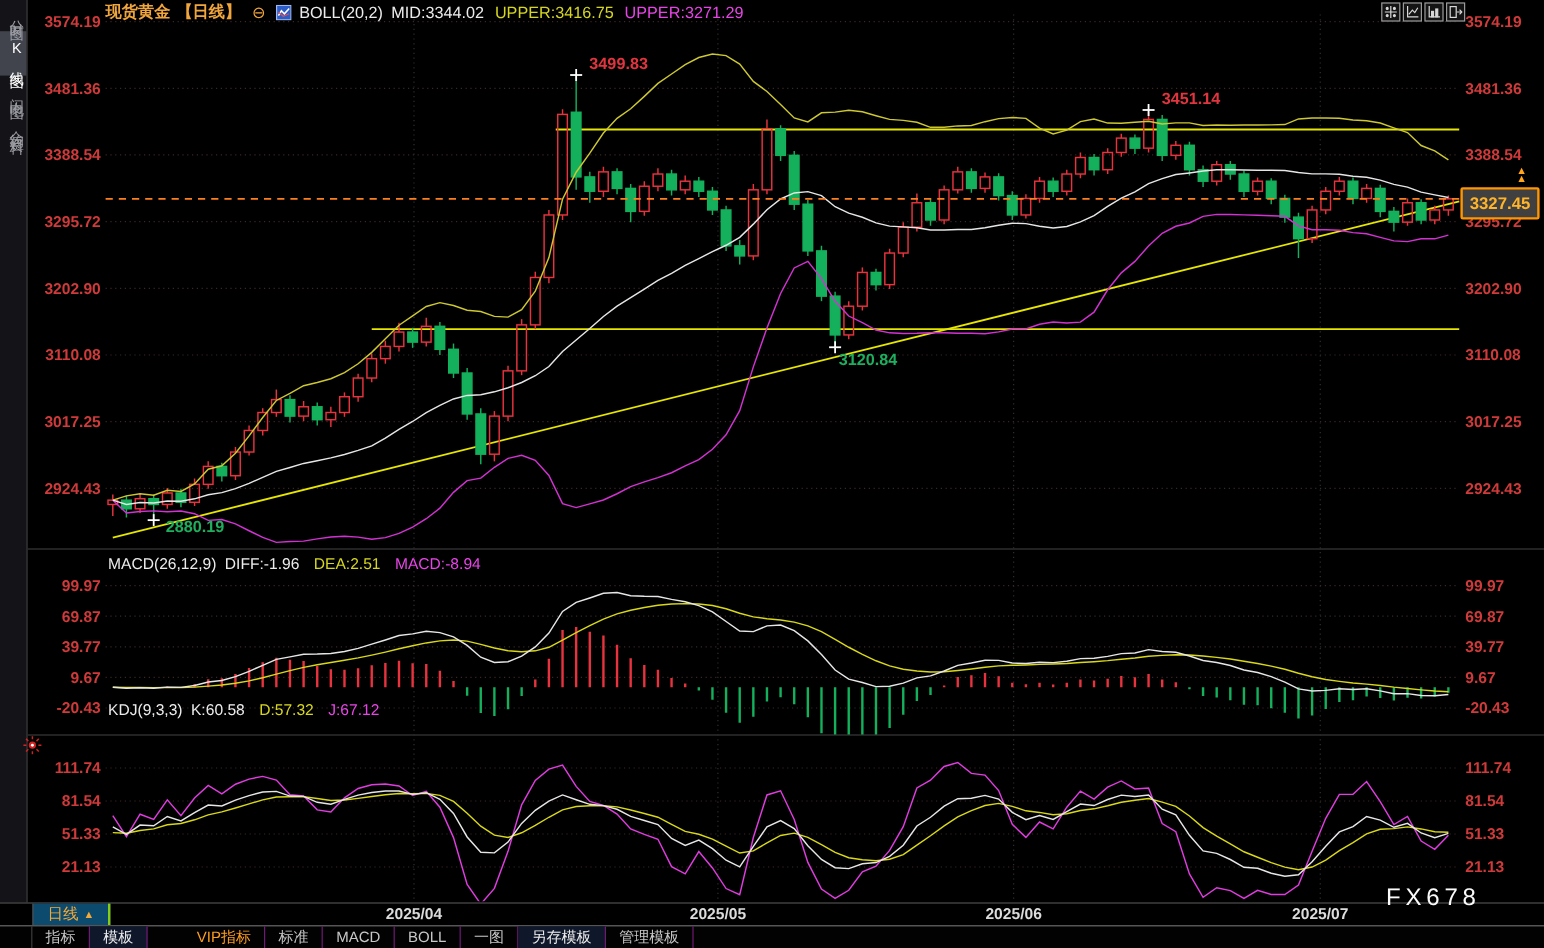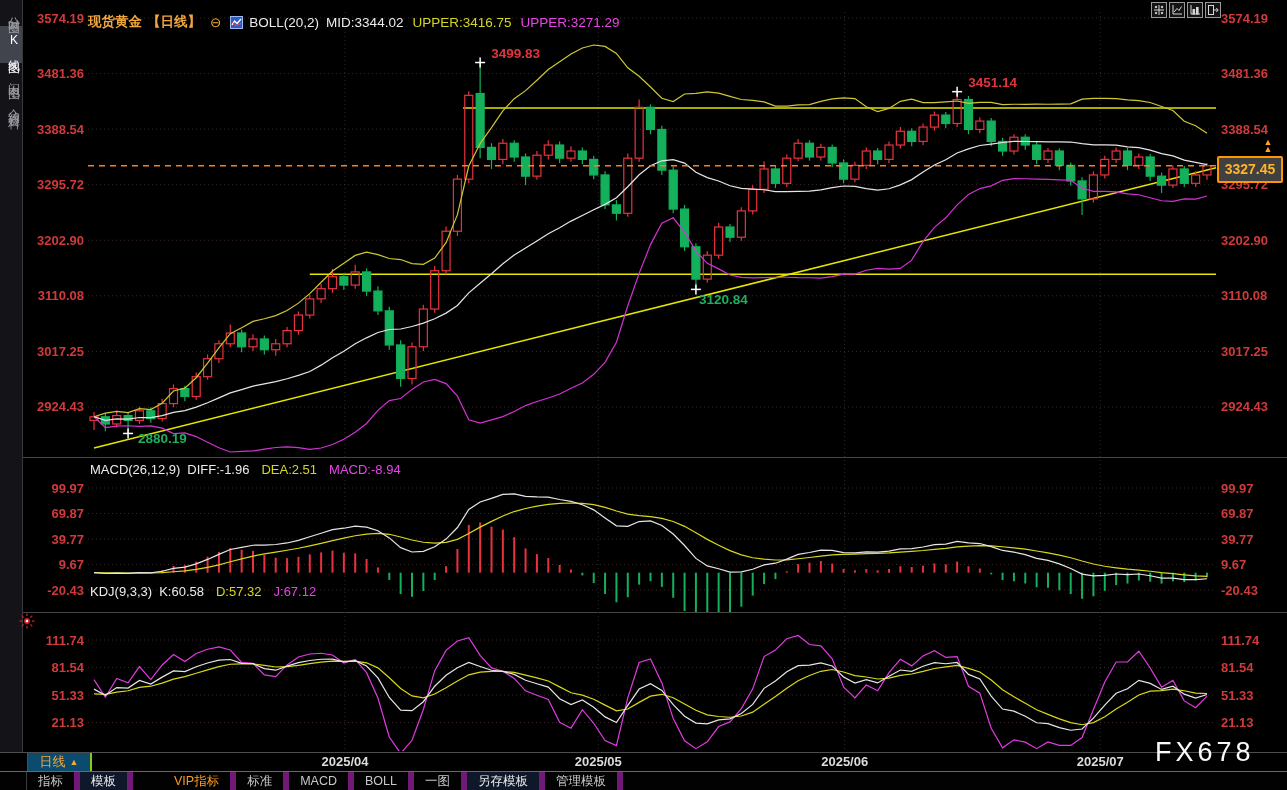--- a/index.html
+++ b/index.html
@@ -11,21 +11,21 @@
   
   .sidebar{position:absolute;left:0;top:0;width:22px;height:752px;background:#141418;
            border-right:1px solid #3a3a3a;z-index:4;}
   .side-item{writing-mode:vertical-rl;text-orientation:upright;width:22px;
              color:#9c9ca4;font-size:12px;letter-spacing:3px;padding:7px 0;margin-bottom:3px;
              display:block;text-align:center;cursor:pointer;}
   .side-item.active{background:#41444d;color:#ffffff;}
 
   
   .hdr{position:absolute;left:88px;top:1px;height:18px;display:flex;align-items:center;
-       gap:9px;font-size:13.5px;z-index:4;white-space:nowrap;margin-top:12px;}
+       gap:9px;font-size:13.5px;z-index:4;white-space:nowrap;}
   .gold{color:#f0a63c;font-weight:bold;}
   .white{color:#ececec;}
   .yel{color:#d6d622;}
   .mag{color:#e845e8;}
 
   
   .topbtns{position:absolute;left:1151px;top:2px;display:flex;gap:2px;z-index:4;}
   .tb{width:14px;height:14px;border:1px solid #9a9a9a;background:#141414;display:flex;
       align-items:center;justify-content:center;cursor:pointer;}
 
@@ -33,34 +33,34 @@
   .ind-hdr{position:absolute;font-size:13px;display:flex;gap:12px;z-index:4;white-space:nowrap;}
 
   
   .ptag{position:absolute;left:1217px;top:156px;width:62px;height:23px;border:2px solid #ff9500;
         border-radius:2px;background:#404040;color:#ffb429;font-size:14px;font-weight:bold;
         text-align:center;line-height:23px;z-index:5;}
   .parrow{position:absolute;left:1259px;top:139px;width:18px;color:#ffa51e;font-size:9px;
           line-height:7px;text-align:center;z-index:5;}
 
   
-  .wm{position:absolute;left:1155px;top:737px;font-size:27px;color:#fafafa;letter-spacing:4px;
+  .wm{position:absolute;left:1155px;top:737px;font-size:20px;color:#fafafa;letter-spacing:4px;
       z-index:6;}
 
   
   .row1{position:absolute;left:0;top:752px;width:1287px;height:19px;
         border-top:1px solid #4e4e4e;z-index:4;pointer-events:none;}
   .period{position:absolute;left:27px;top:753px;width:62px;height:18px;background:#0c4a6e;
           border-left:1px solid #4e4e4e;border-right:2px solid #84cc16;color:#f2a93b;
           font-size:13px;font-weight:normal;display:flex;align-items:center;justify-content:center;
           gap:4px;z-index:5;cursor:pointer;}
   .period .arr{font-size:9px;}
   .toolbar{position:absolute;left:0;top:771px;width:1287px;height:19px;background:#020202;
            border-top:1px solid #6a6a6a;display:flex;z-index:5;font-size:12.5px;color:#c8c8c8;}
-  .tcell{line-height:18px;padding:0 11px;border-right:6px solid #701a75;cursor:pointer;white-space:nowrap;text-align:right;}
+  .tcell{line-height:18px;padding:0 11px;border-right:1px solid #701a75;cursor:pointer;white-space:nowrap;text-align:right;}
   .tcell.sel{background:#0f172a;color:#ececec;}
   .tcell.vip{color:#ff9d1e;padding-left:41px;}
   .tspacer{width:26px;border-right:1px solid #3c3c3c;}
   .tfill{flex:1;}
   .sun{position:absolute;left:19px;top:613px;z-index:4;}
 </style>
 </head>
 <body>
 
 <svg id="chart" width="1287" height="790">

